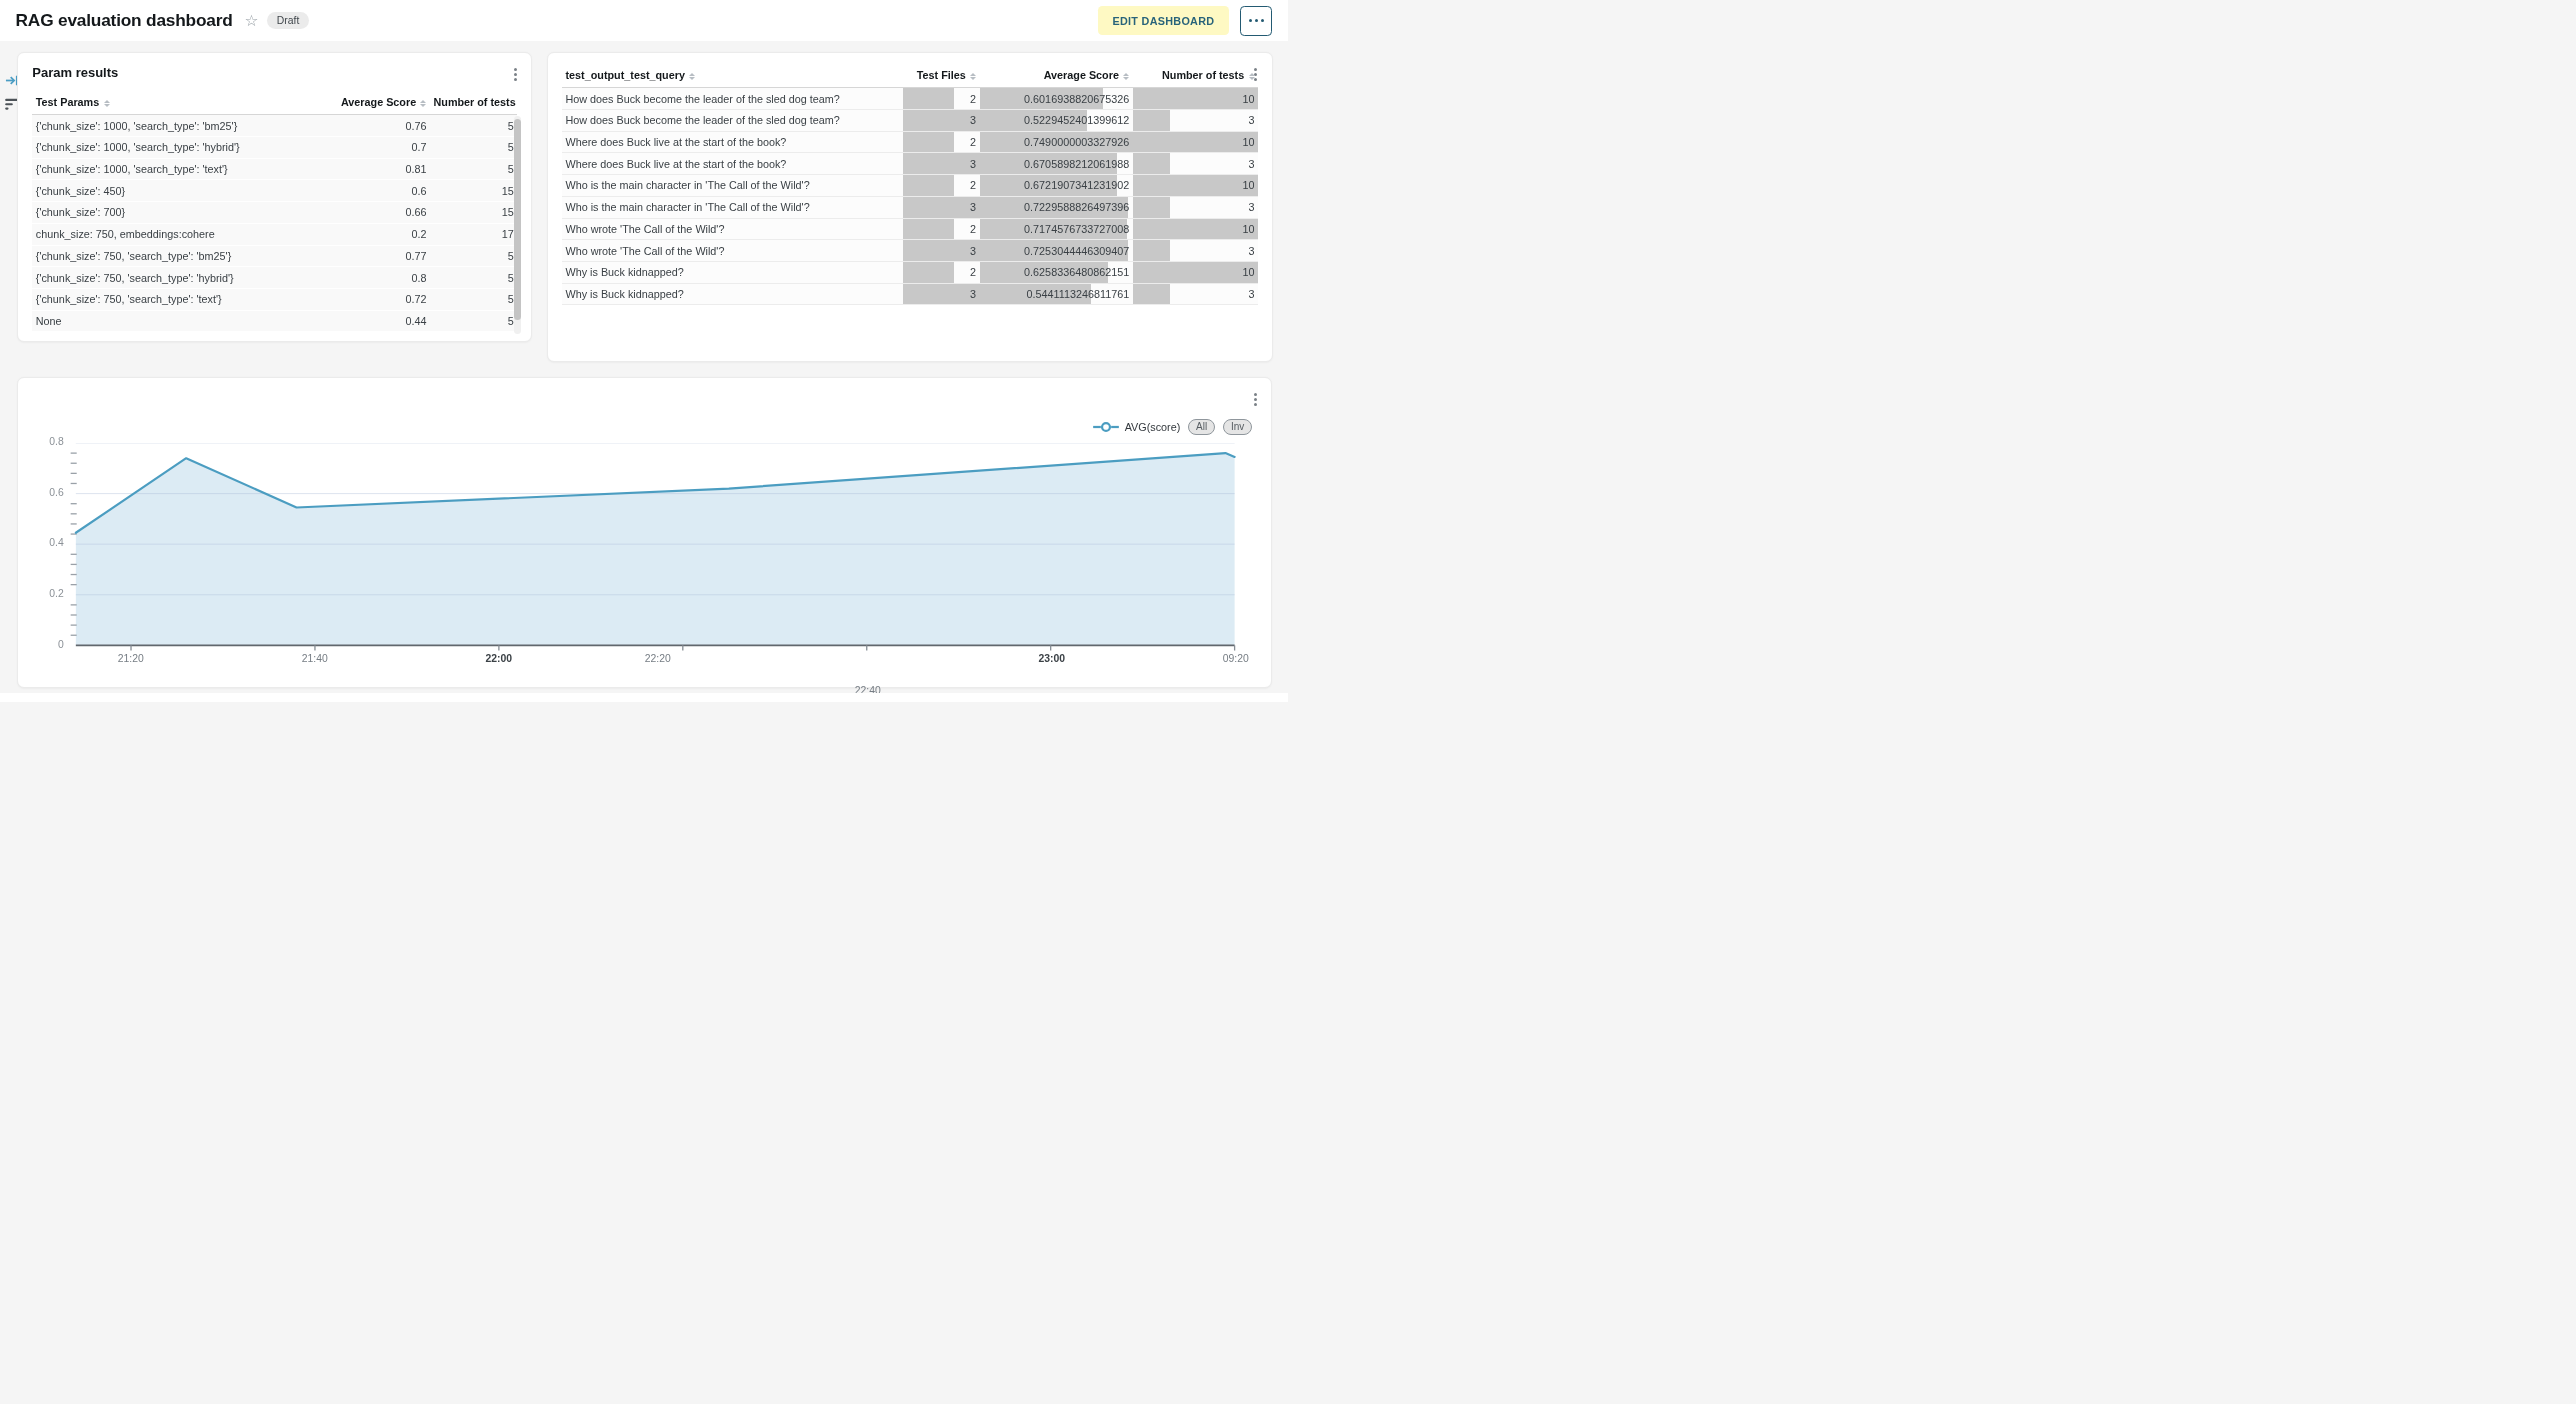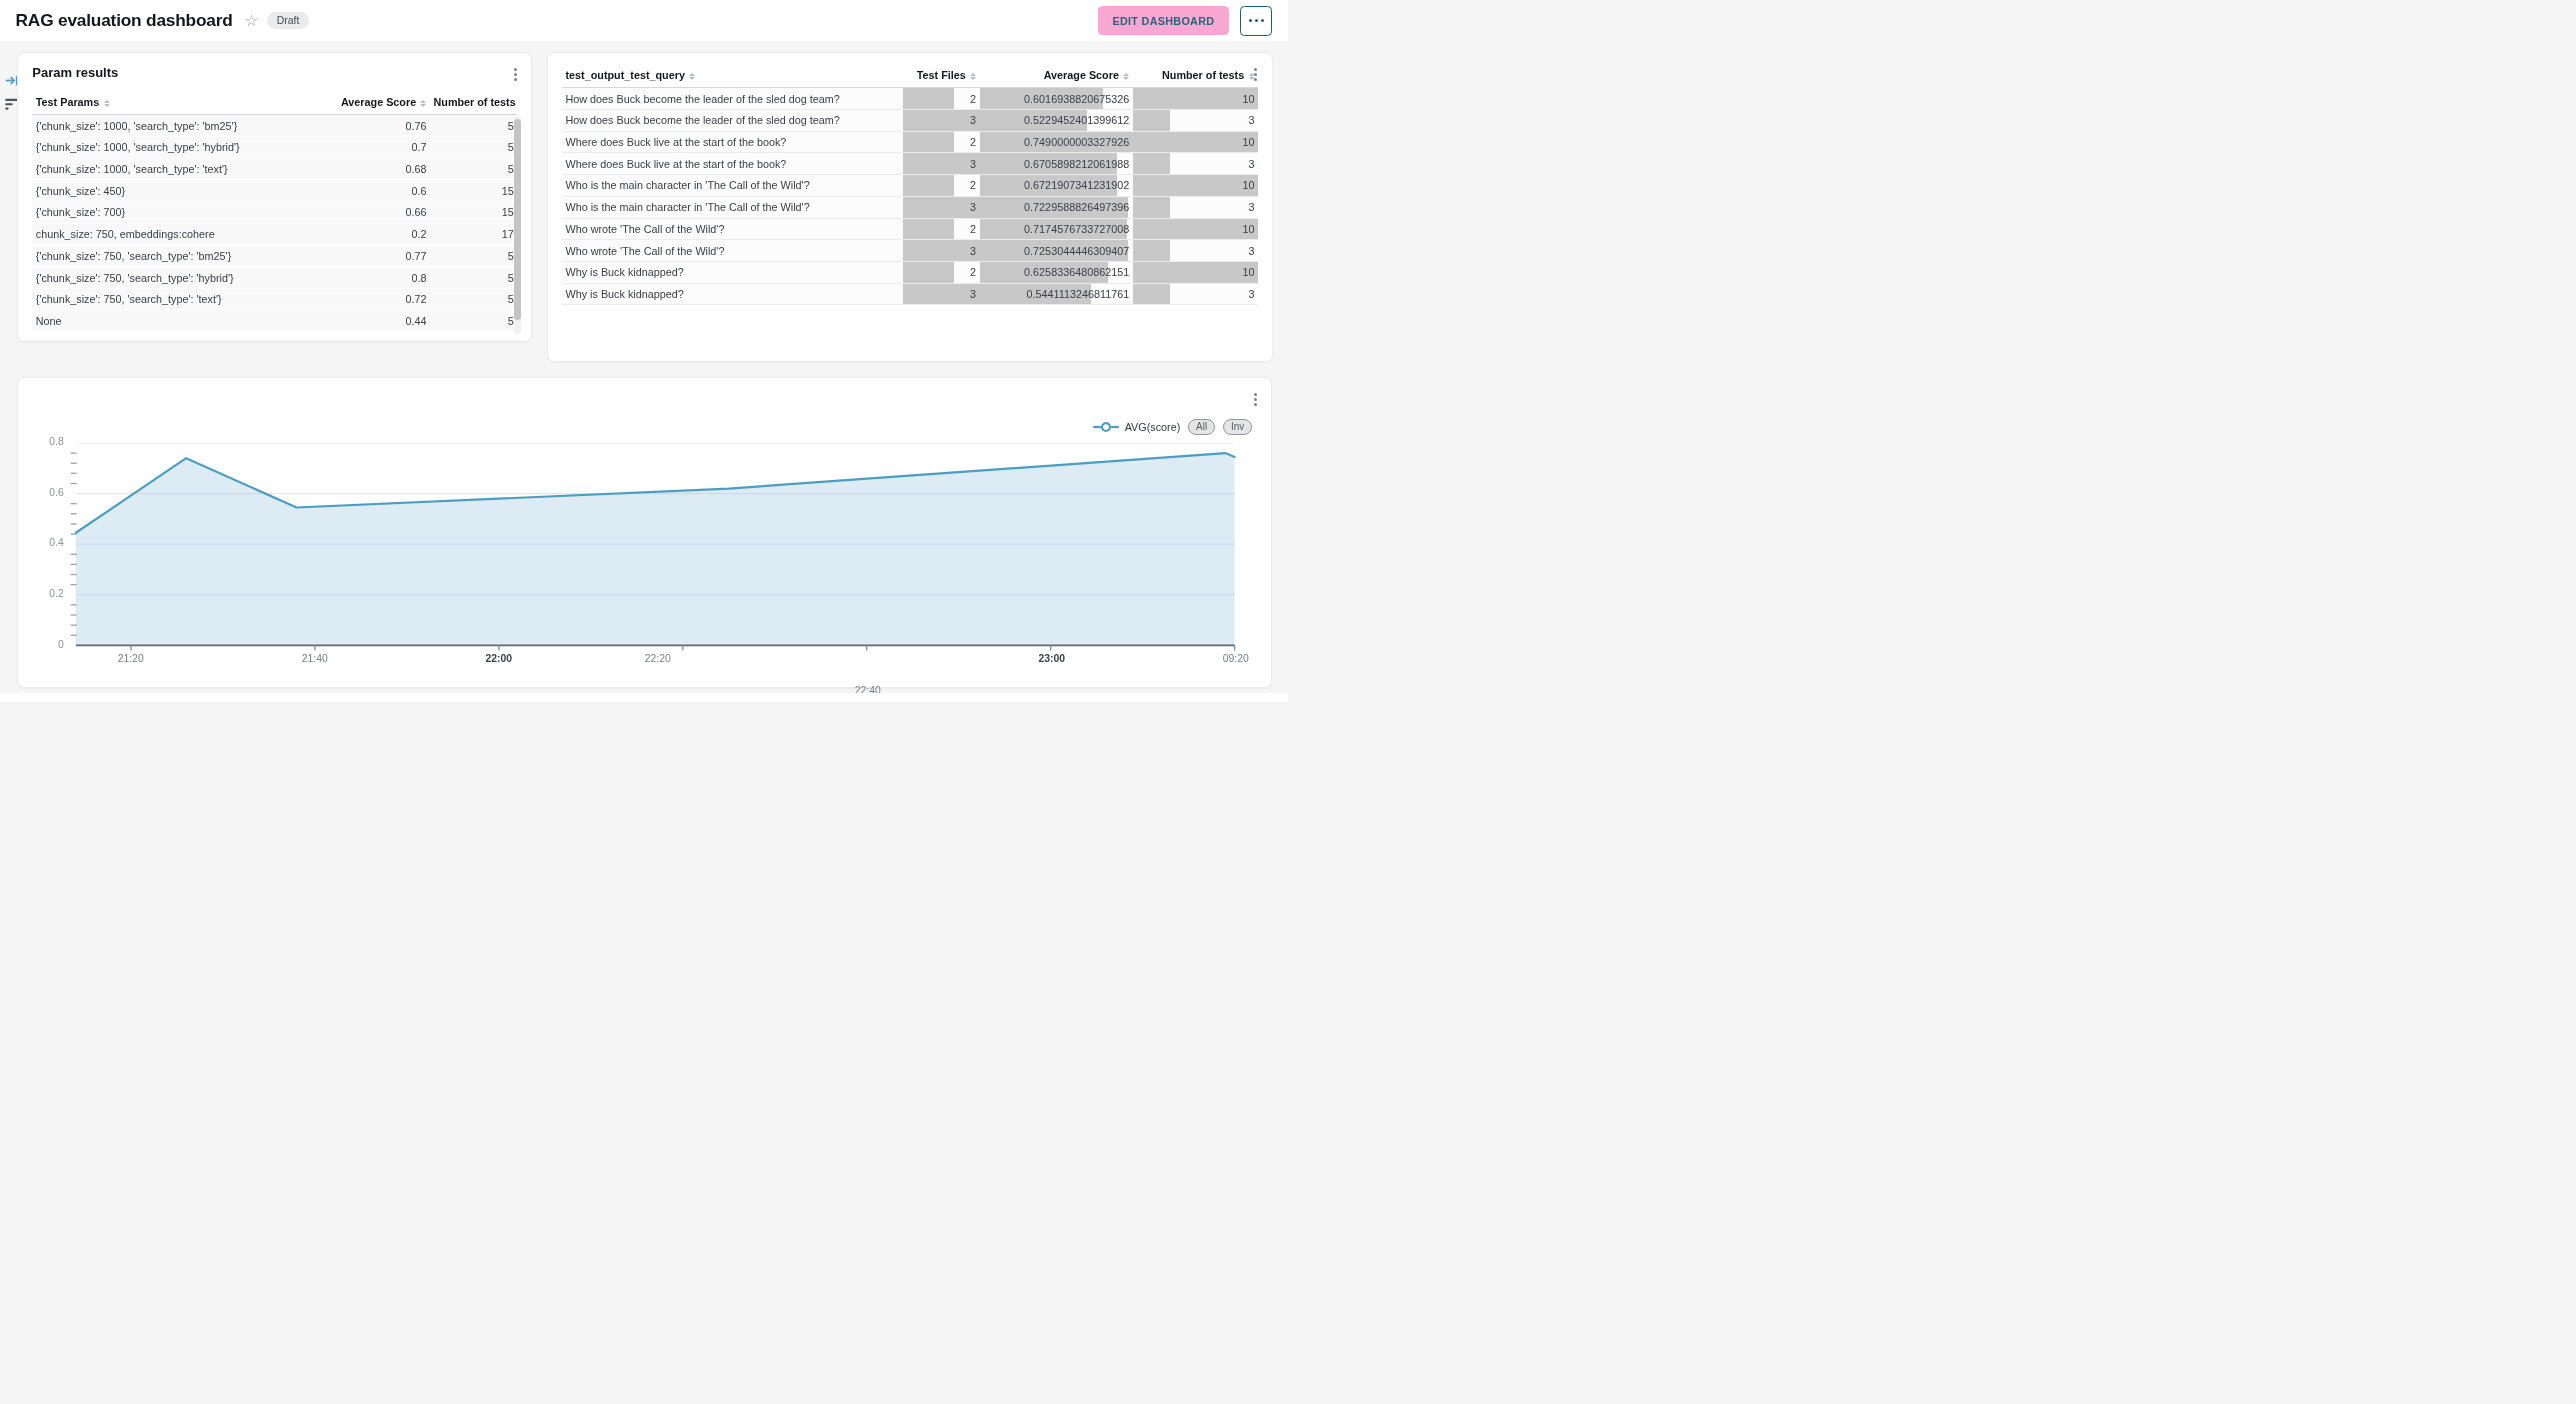--- a/index.html
+++ b/index.html
@@ -9,21 +9,21 @@
     background:#f5f5f5; font-family:"Liberation Sans", sans-serif; color:#33383d;
   }
   
   .topbar { position:absolute; top:0; left:0; right:0; height:41px; background:#ffffff;
     display:flex; align-items:center; padding:0 15.6px; z-index:5; }
   .page-title { font-size:17.3px; font-weight:700; color:#14181b; letter-spacing:-0.2px; }
   .star { font-size:15.6px; color:#9aa2a8; margin-left:12px; line-height:1; cursor:pointer; }
   .badge { background:#ebebeb; color:#41474c; font-size:10.4px; border-radius:10.4px;
     padding:2.6px 9.5px; margin-left:8.7px; }
   .spacer { flex:1; }
-  .edit-btn { background:#f9a8d4; color:#28637a; border:none; font-weight:700;
+  .edit-btn { background:#fef9c3; color:#28637a; border:none; font-weight:700;
     font-size:10.8px; letter-spacing:0.3px; padding:8.7px 14.7px; border-radius:4.3px;
     font-family:"Liberation Sans",sans-serif; cursor:pointer; }
   .more-btn { width:32px; height:30px; background:#fff; border:1.3px solid #235a72;
     border-radius:4.3px; margin-left:11.3px; display:flex; align-items:center; justify-content:center;
     gap:2.6px; cursor:pointer; }
   .more-btn i { width:3.5px; height:3.5px; border-radius:50%; background:#235a72; }
   
   .rail { position:absolute; left:2.6px; top:74px; width:19px; display:flex;
     flex-direction:column; gap:11.3px; align-items:center; }
   .rail svg { display:block; cursor:pointer; }
@@ -124,21 +124,21 @@
             <td class="num">0.76</td>
             <td class="num">5</td>
           </tr>
           <tr>
             <td>{'chunk_size': 1000, 'search_type': 'hybrid'}</td>
             <td class="num">0.7</td>
             <td class="num">5</td>
           </tr>
           <tr>
             <td>{'chunk_size': 1000, 'search_type': 'text'}</td>
-            <td class="num">0.68</td>
+            <td class="num">0.81</td>
             <td class="num">5</td>
           </tr>
           <tr>
             <td>{'chunk_size': 450}</td>
             <td class="num">0.6</td>
             <td class="num">15</td>
           </tr>
           <tr>
             <td>{'chunk_size': 700}</td>
             <td class="num">0.66</td>

